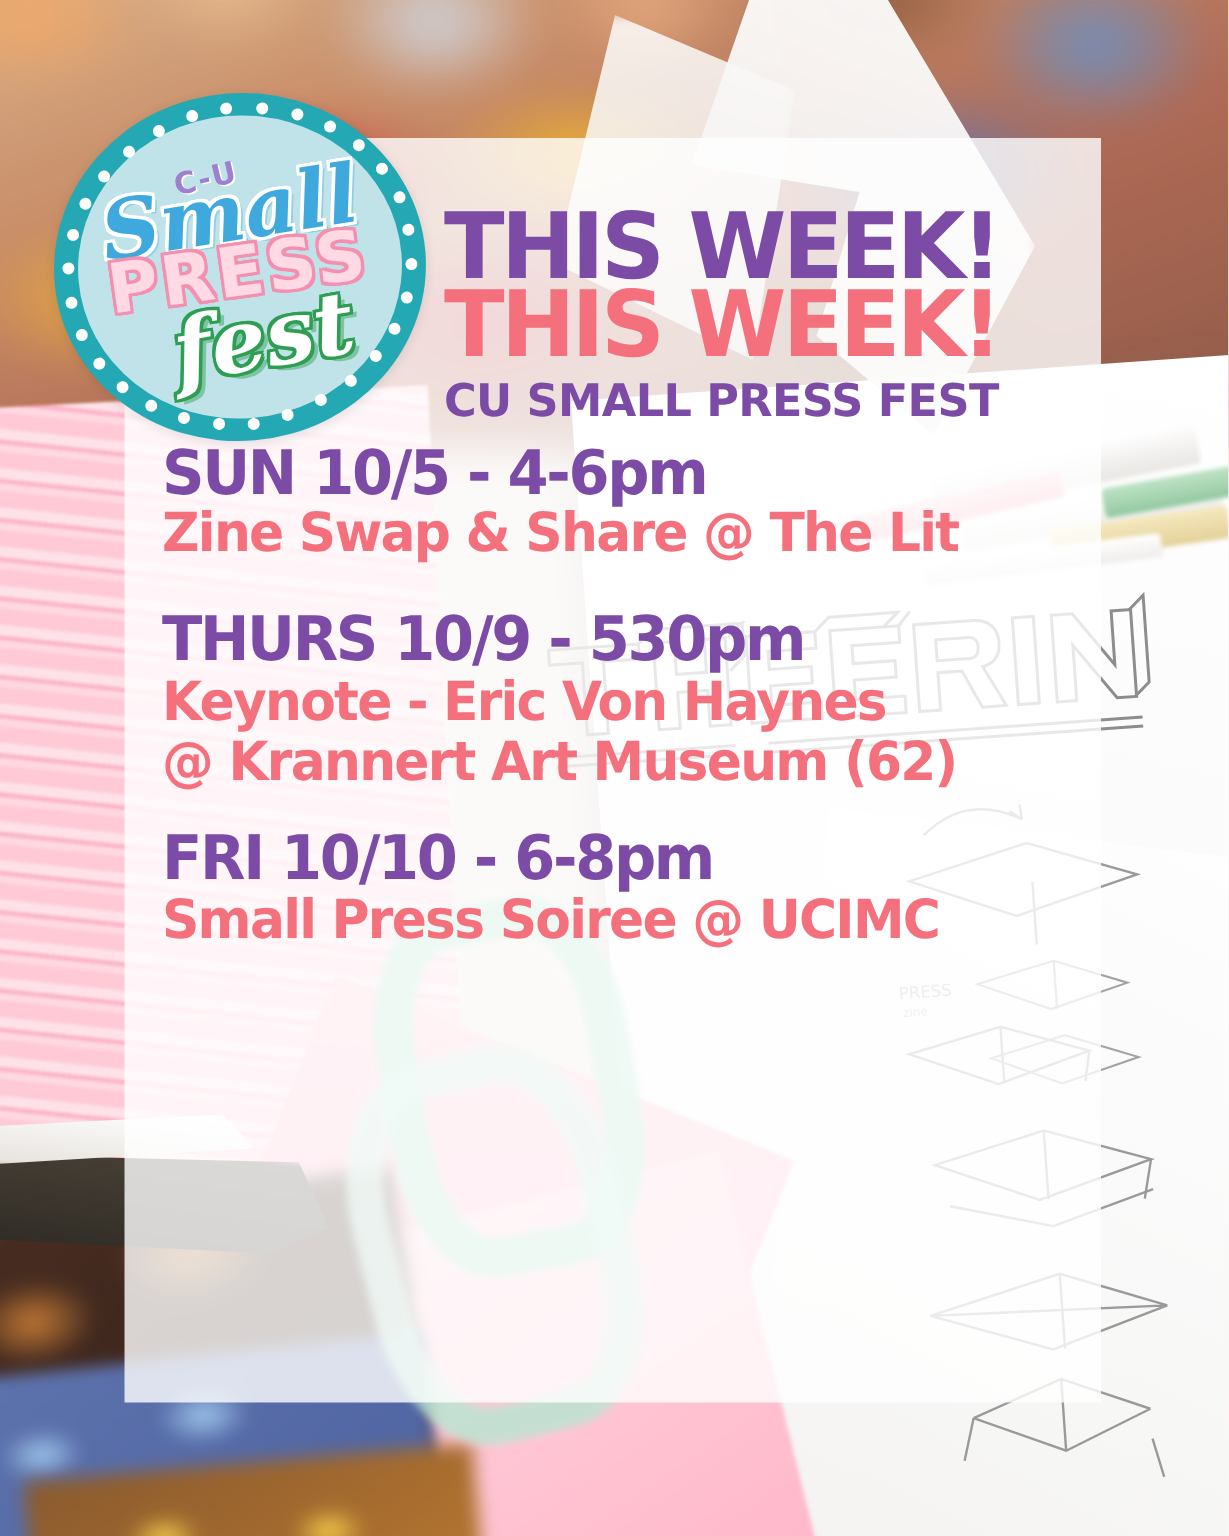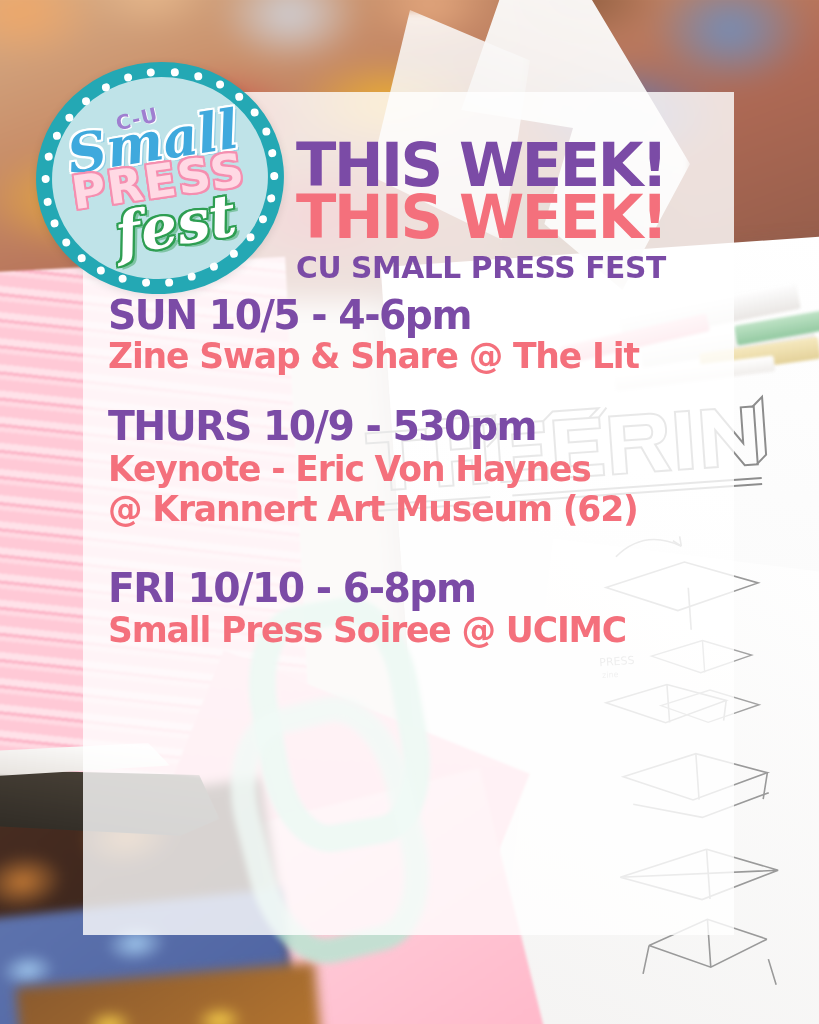--- a/index.html
+++ b/index.html
@@ -254,21 +254,21 @@
     letter-spacing:-1.6px;line-height:1.03;white-space:nowrap;
     transform:scaleX(.96);transform-origin:left center;
   }
   .ev-line{
     font-family:"DejaVu Sans", sans-serif;
     font-weight:700;font-size:36px;color:#f4707c;
     letter-spacing:-1.2px;line-height:1.12;white-space:nowrap;
     transform:scaleX(.96);transform-origin:left center;
   }
   .e1{margin-bottom:28px;}
-  .e2{margin-bottom:38px;}
+  .e2{margin-bottom:22px;}
   .e3{margin-bottom:26px;margin-top:22px;}
   .e4{margin-bottom:0;}
   .e2 .ev-date{margin-bottom:2px;}
   .e4 .ev-date{margin-bottom:2px;}
 </style>
 </head>
 <body>
 
 <div id="poster">
 

